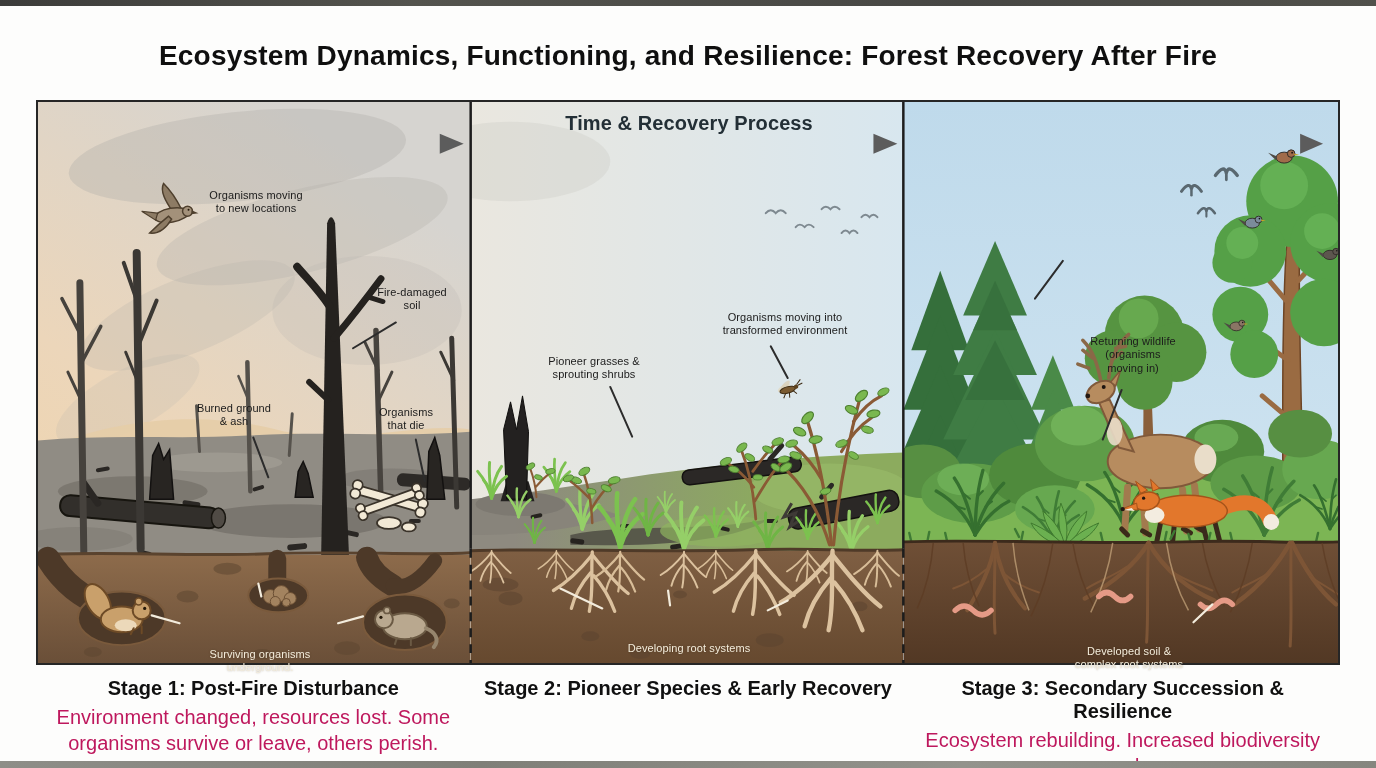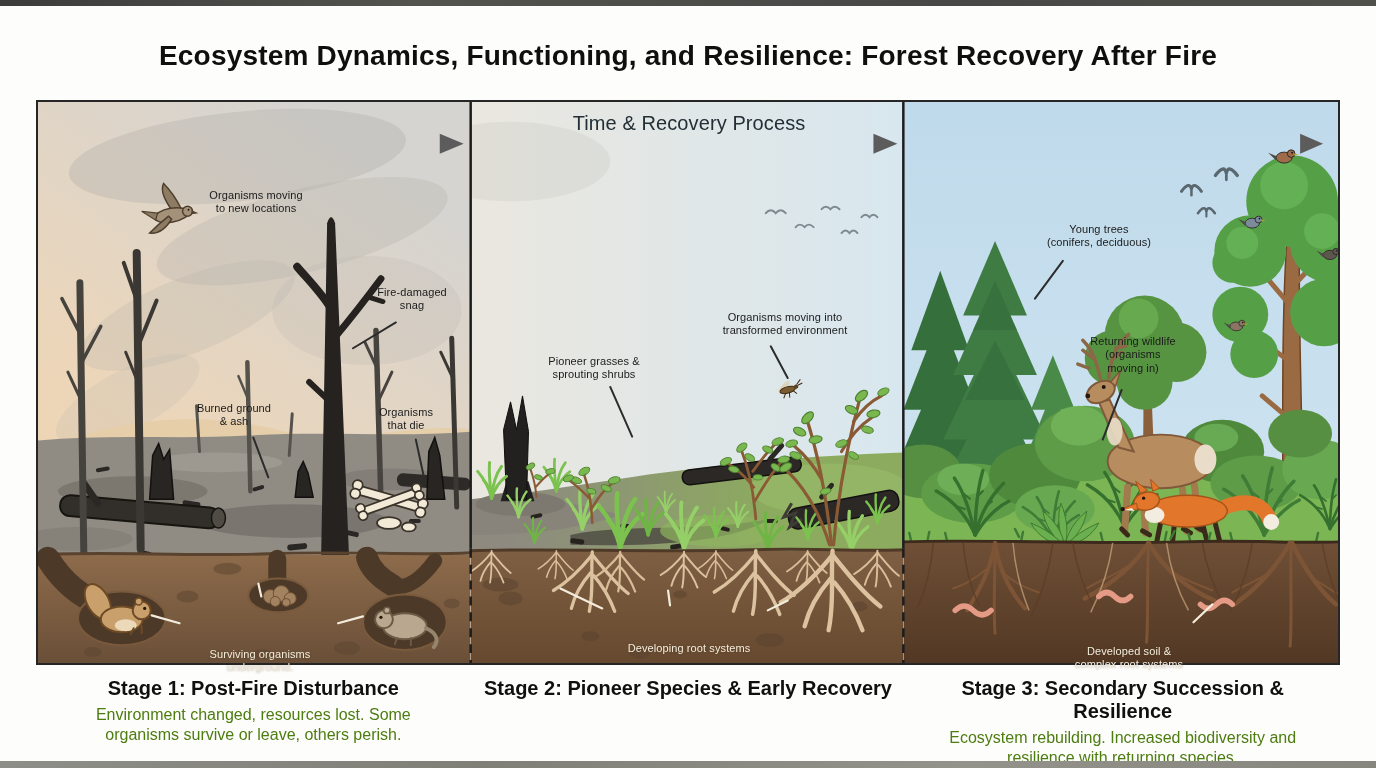--- a/index.html
+++ b/index.html
@@ -11,25 +11,25 @@
   .edge.bottom { bottom:0; height:7px; background:linear-gradient(90deg,#8e8e88,#7f7f78 35%,#93938c 70%,#86867f); }
   .title { position:absolute; top:40px; left:0; width:100%; text-align:center;
            font-size:28px; font-weight:bold; color:#0f0f0f; letter-spacing:.2px; }
   .figure { position:absolute; left:36px; top:100px; width:1304px; height:565px;
             border:2px solid #262626; background:#e8e6e0; }
   .figure svg.scene { position:absolute; left:0; top:0; width:1300px; height:561px; display:block; }
   .anno { position:absolute; transform:translate(-50%,-50%); text-align:center;
           font-size:11px; line-height:1.22; color:#1b1b1b; white-space:pre-line;
           font-weight:500; letter-spacing:.1px; }
   .anno.light { color:#f4eddc; font-weight:400; text-shadow:0 0 2px rgba(60,40,20,.4);margin-top:24px; }
-  .anno.time { font-size:20px; color:#232f36; font-weight:400; }
+  .anno.time { font-size:20px; color:#232f36; font-weight:700; }
   .captions { position:absolute; left:36px; top:677px; width:1304px; display:flex; }
   .caption { flex:1; text-align:center; padding:0 8px; }
   .caption-h { font-size:20px; font-weight:bold; color:#101010; margin-bottom:5px; }
-  .caption-b { font-size:16px; line-height:1.28; color:#4d7c0f; white-space:pre-line; }
+  .caption-b { font-size:20px; line-height:1.28; color:#be185d; white-space:pre-line; }
 </style>
 </head>
 <body>
 
 <div class="page">
   <div class="edge top"></div>
   <h1 class="title">Ecosystem Dynamics, Functioning, and Resilience: Forest Recovery After Fire</h1>
 
   <div class="figure">
     <svg class="scene" viewBox="0 0 1304 565" preserveAspectRatio="none">
@@ -608,35 +608,33 @@
         <path d="M524,490 L566,510"></path>
         <path d="M632,492 L634,507"></path>
         <path d="M732,512 L752,502"></path>
         <path d="M1159,524 L1178,506"></path>
       </g>
     </svg>
 
     <div class="anno" style="left:218px;top:100px">Organisms moving
 to new locations</div>
     <div class="anno" style="left:374px;top:197px">Fire-damaged
-snag</div>
+soil</div>
     <div class="anno" style="left:196px;top:313px">Burned ground
 &amp; ash</div>
     <div class="anno" style="left:368px;top:317px">Organisms
 that die</div>
     <div class="anno light" style="left:222px;top:535px">Surviving organisms
 underground.</div>
     <div class="anno time" style="left:651px;top:21px">Time &amp; Recovery Process</div>
     <div class="anno" style="left:556px;top:266px">Pioneer grasses &amp;
 sprouting shrubs</div>
     <div class="anno" style="left:747px;top:222px">Organisms moving into
 transformed environment</div>
     <div class="anno light" style="left:651px;top:523px">Developing root systems</div>
-    <div class="anno" style="left:1061px;top:134px">Young trees
-(conifers, deciduous)</div>
     <div class="anno" style="left:1095px;top:253px">Returning wildlife
 (organisms
 moving in)</div>
     <div class="anno light" style="left:1091px;top:532px">Developed soil &amp;
 complex root systems</div>
   </div>
 
   <div class="captions">
     <div class="caption">
       <div class="caption-h">Stage 1: Post-Fire Disturbance</div>

